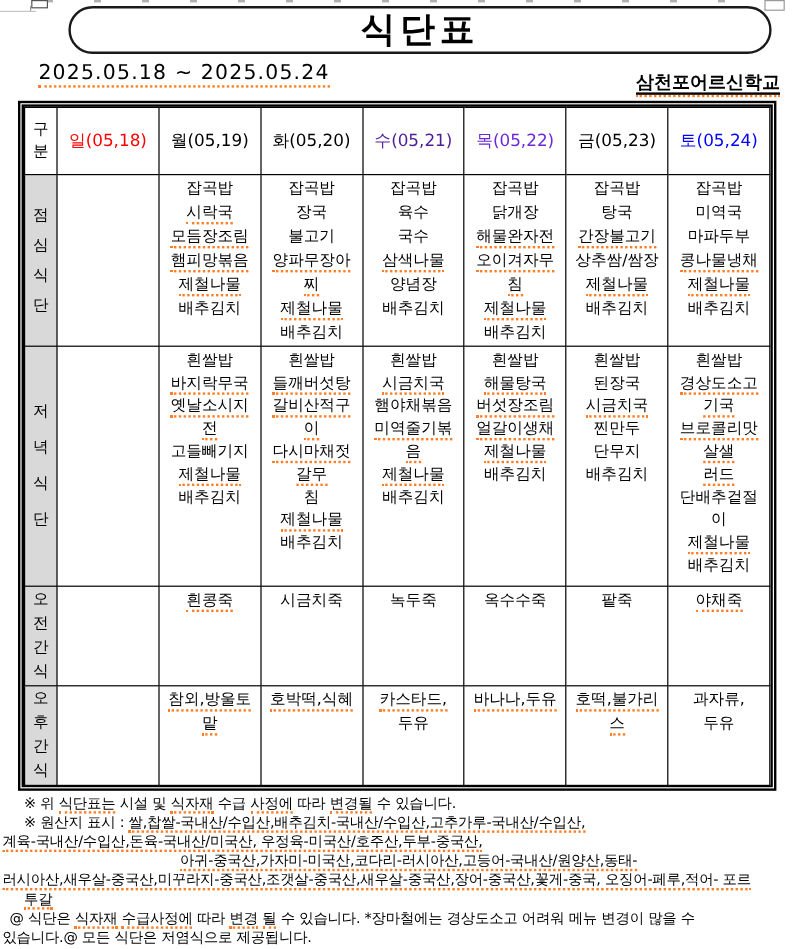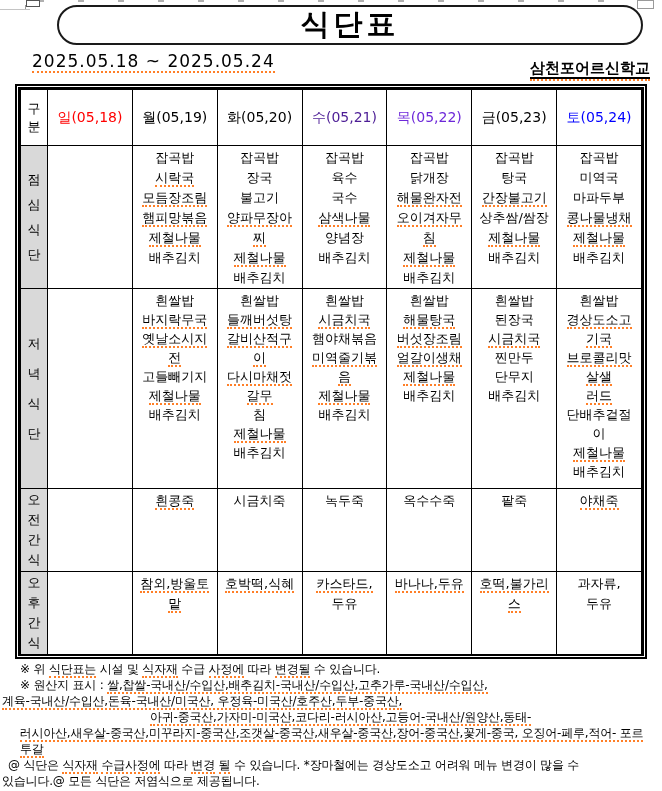--- a/index.html
+++ b/index.html
@@ -266,19 +266,19 @@
           </tr>
         </tbody>
     </table>
   </div>
 
   <div class="footnotes">
       <div class="fl" style="padding-left: 18px;"><span>※ 위 </span><span class="sq">식단표는</span><span> 시설 및 </span><span class="sq">식자재</span><span> 수급 </span><span class="sq">사정에</span><span> 따라 </span><span class="sq">변경될</span><span> 수 있습니다.</span></div>
       <div class="fl" style="padding-left: 18px;"><span>※ 원산지 표시 : </span><span class="sq">쌀,찹쌀-국내산/수입산,배추김치-국내산/수입산,고추가루-국내산/수입산,</span></div>
       <div class="fl" style="padding-left: 0px;"><span class="sq">계육-국내산/수입산,돈육-국내산/미국산, 우정육-미국산/호주산,두부-중국산,</span></div>
       <div class="fl" style="padding-left: 18px; text-align: center;"><span class="sq">아귀-중국산,가자미-미국산,코다리-러시아산,고등어-국내산/원양산,동태-</span></div>
-      <div class="fl" style="padding-left: 0px; text-align: center;"><span class="sq">러시아산,새우살-중국산,미꾸라지-중국산,조갯살-중국산,새우살-중국산,장어-중국산,꽃게-중국, 오징어-페루,적어- 포르</span></div>
+      <div class="fl" style="padding-left: 0px;"><span class="sq">러시아산,새우살-중국산,미꾸라지-중국산,조갯살-중국산,새우살-중국산,장어-중국산,꽃게-중국, 오징어-페루,적어- 포르</span></div>
       <div class="fl" style="padding-left: 18px;"><span class="sq">투갈</span></div>
       <div class="fl" style="padding-left: 6px;"><span>@ 식단은 </span><span class="sq">식자재</span><span> </span><span class="sq">수급사정에</span><span> 따라 </span><span class="sq">변경</span><span> </span><span class="sq">될</span><span> 수 있습니다. *장마철에는 경상도소고 어려워 메뉴 변경이 많을 수</span></div>
       <div class="fl" style="padding-left: 0px;"><span>있습니다.@ 모든 식단은 저염식으로 제공됩니다.</span></div>
     </div>
 
 </div>
 
 </body></html>

